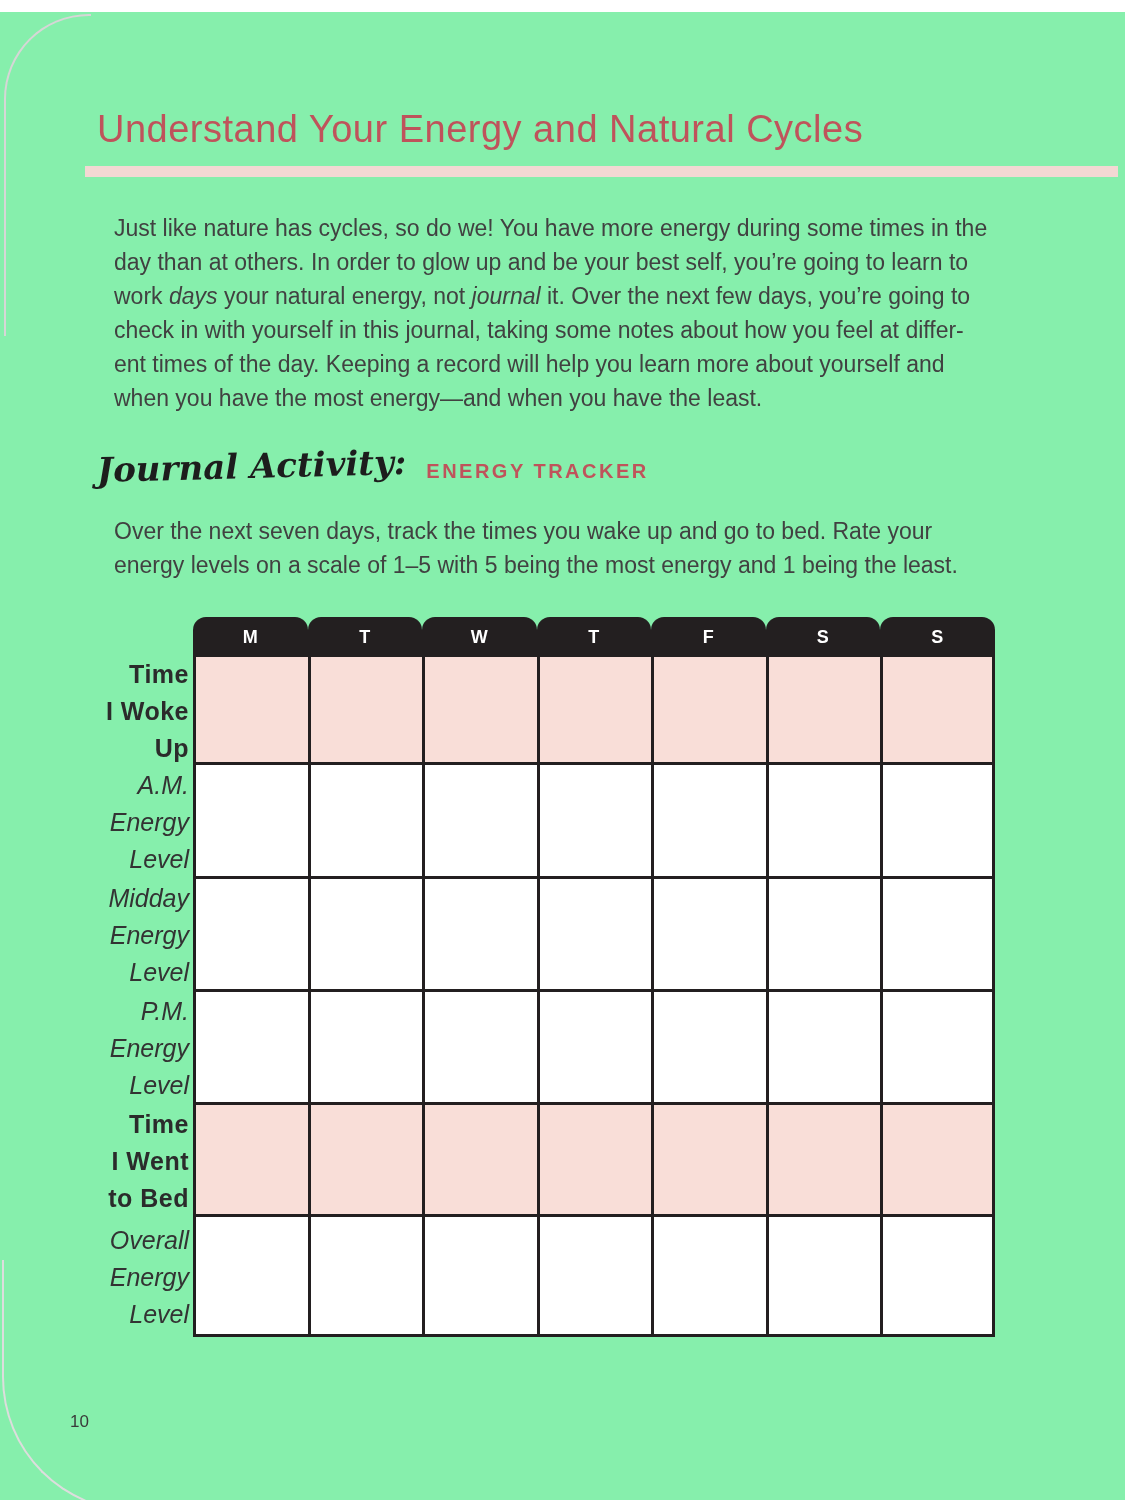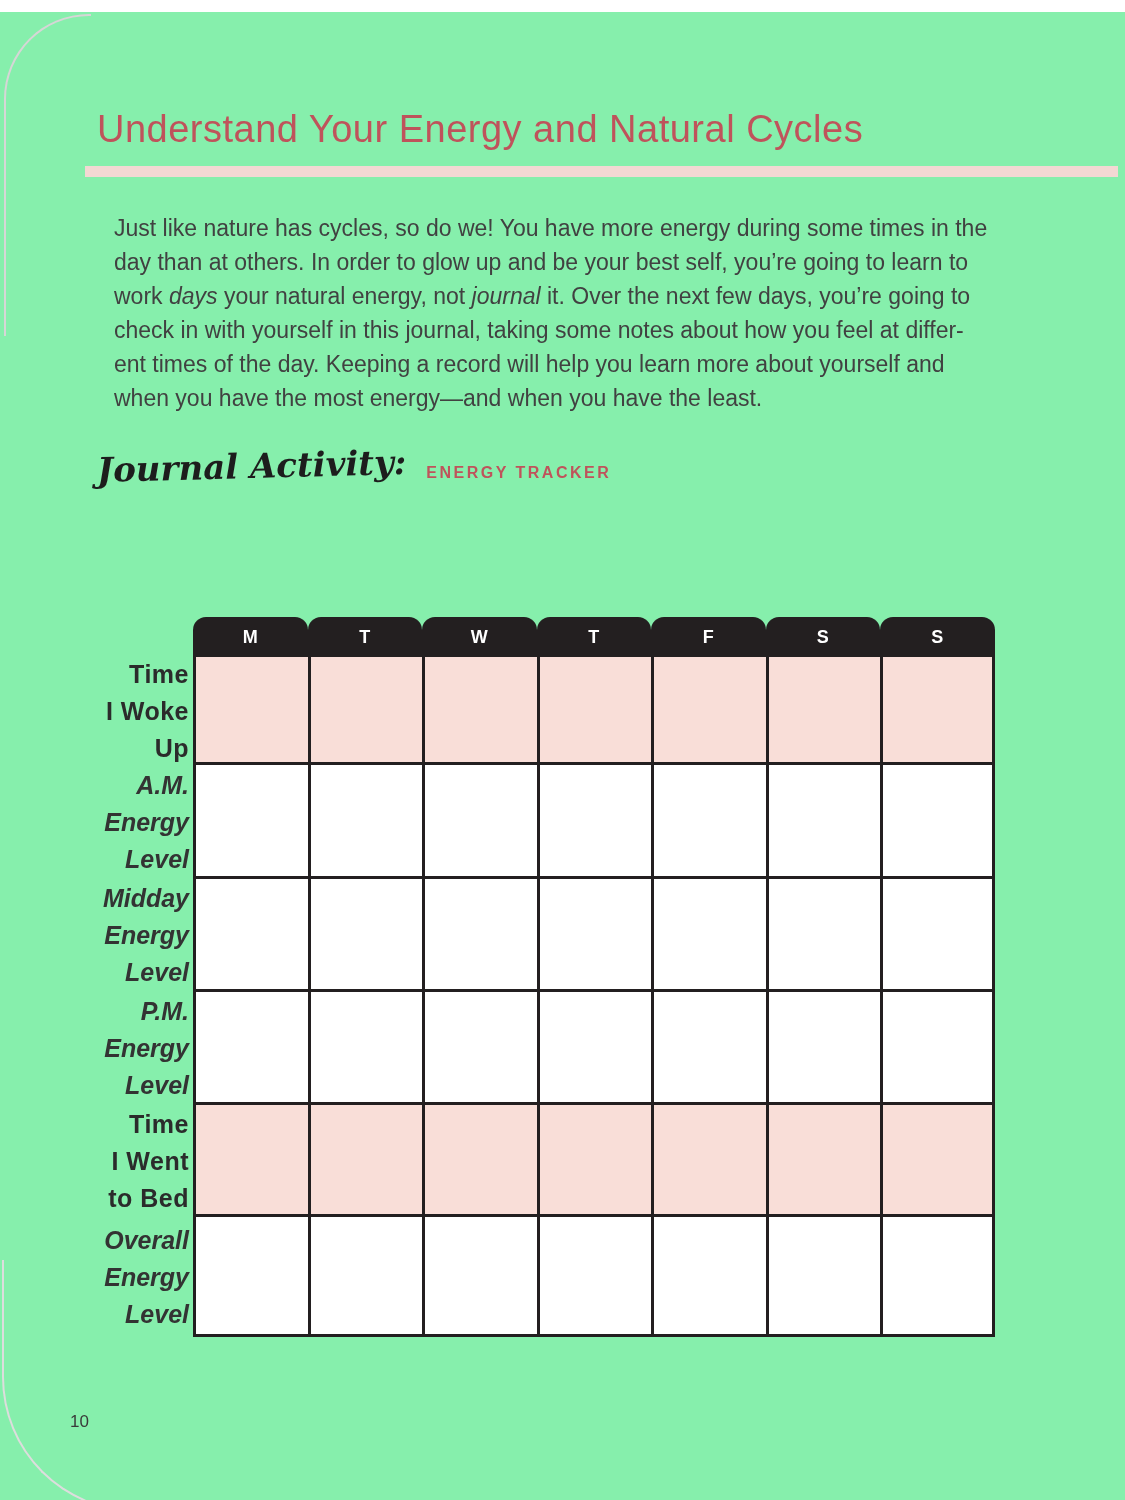--- a/index.html
+++ b/index.html
@@ -56,21 +56,21 @@
   }
   .activity-script{
     font-family:"DejaVu Serif",serif;
     font-style:italic;font-weight:bold;
     font-size:34px;line-height:52px;
     color:#1d1d1d;
     transform:rotate(-1.5deg);
     white-space:nowrap;
   }
   .activity-name{
-    font-size:16px;font-weight:bold;
+    font-size:20px;font-weight:bold;
     letter-spacing:2.5px;
     color:var(--accent,#bf535b);
     white-space:nowrap;
   }
   
   .tracker{
     position:absolute;left:60px;top:605px;
     display:grid;
     grid-template-columns:133px repeat(7,114.5px);
     grid-template-rows:40px 108px 114px 113px 113px 112px 120px;
@@ -85,21 +85,21 @@
   }
   .label-cell{
     display:flex;align-items:center;justify-content:flex-end;
     text-align:right;
     padding-right:4px;
     white-space:pre-line;
     font-size:25px;line-height:37px;
     color:#2b2b2b;
   }
   .label-bold{font-weight:bold;letter-spacing:0.5px;}
-  .label-italic{font-style:italic;font-weight:bold;color:#333333;}
+  .label-italic{font-style:italic;font-weight:normal;color:#333333;}
   .day-cell{
     background:#ffffff;
     border-left:3px solid var(--ink_black,#231f20);
     border-bottom:3px solid var(--ink_black,#231f20);
   }
   .day-cell.col-last{border-right:3px solid var(--ink_black,#231f20);}
   .day-cell.shaded{background:var(--cell_pink,#f9ded8);}
   .page-number{
     position:absolute;left:70px;top:1400px;
     font-size:17px;color:#3a3a3a;
@@ -121,20 +121,22 @@
 work <em>days</em> your natural energy, not <em>journal</em> it. Over the next few days, you’re going to
 check in with yourself in this journal, taking some notes about how you feel at differ-
 ent times of the day. Keeping a record will help you learn more about yourself and
 when you have the most energy—and when you have the least.</p>
 
   <div class="activity">
     <span class="activity-script">Journal Activity:</span>
     <span class="activity-name">ENERGY TRACKER</span>
   </div>
 
+  <p class="body-text p-instr">Over the next seven days, track the times you wake up and go to bed. Rate your
+energy levels on a scale of 1–5 with 5 being the most energy and 1 being the least.</p>
 
   <div class="tracker">
 
     <div></div>
     <div class="tab">M</div>
     <div class="tab">T</div>
     <div class="tab">W</div>
     <div class="tab">T</div>
     <div class="tab">F</div>
     <div class="tab">S</div>

